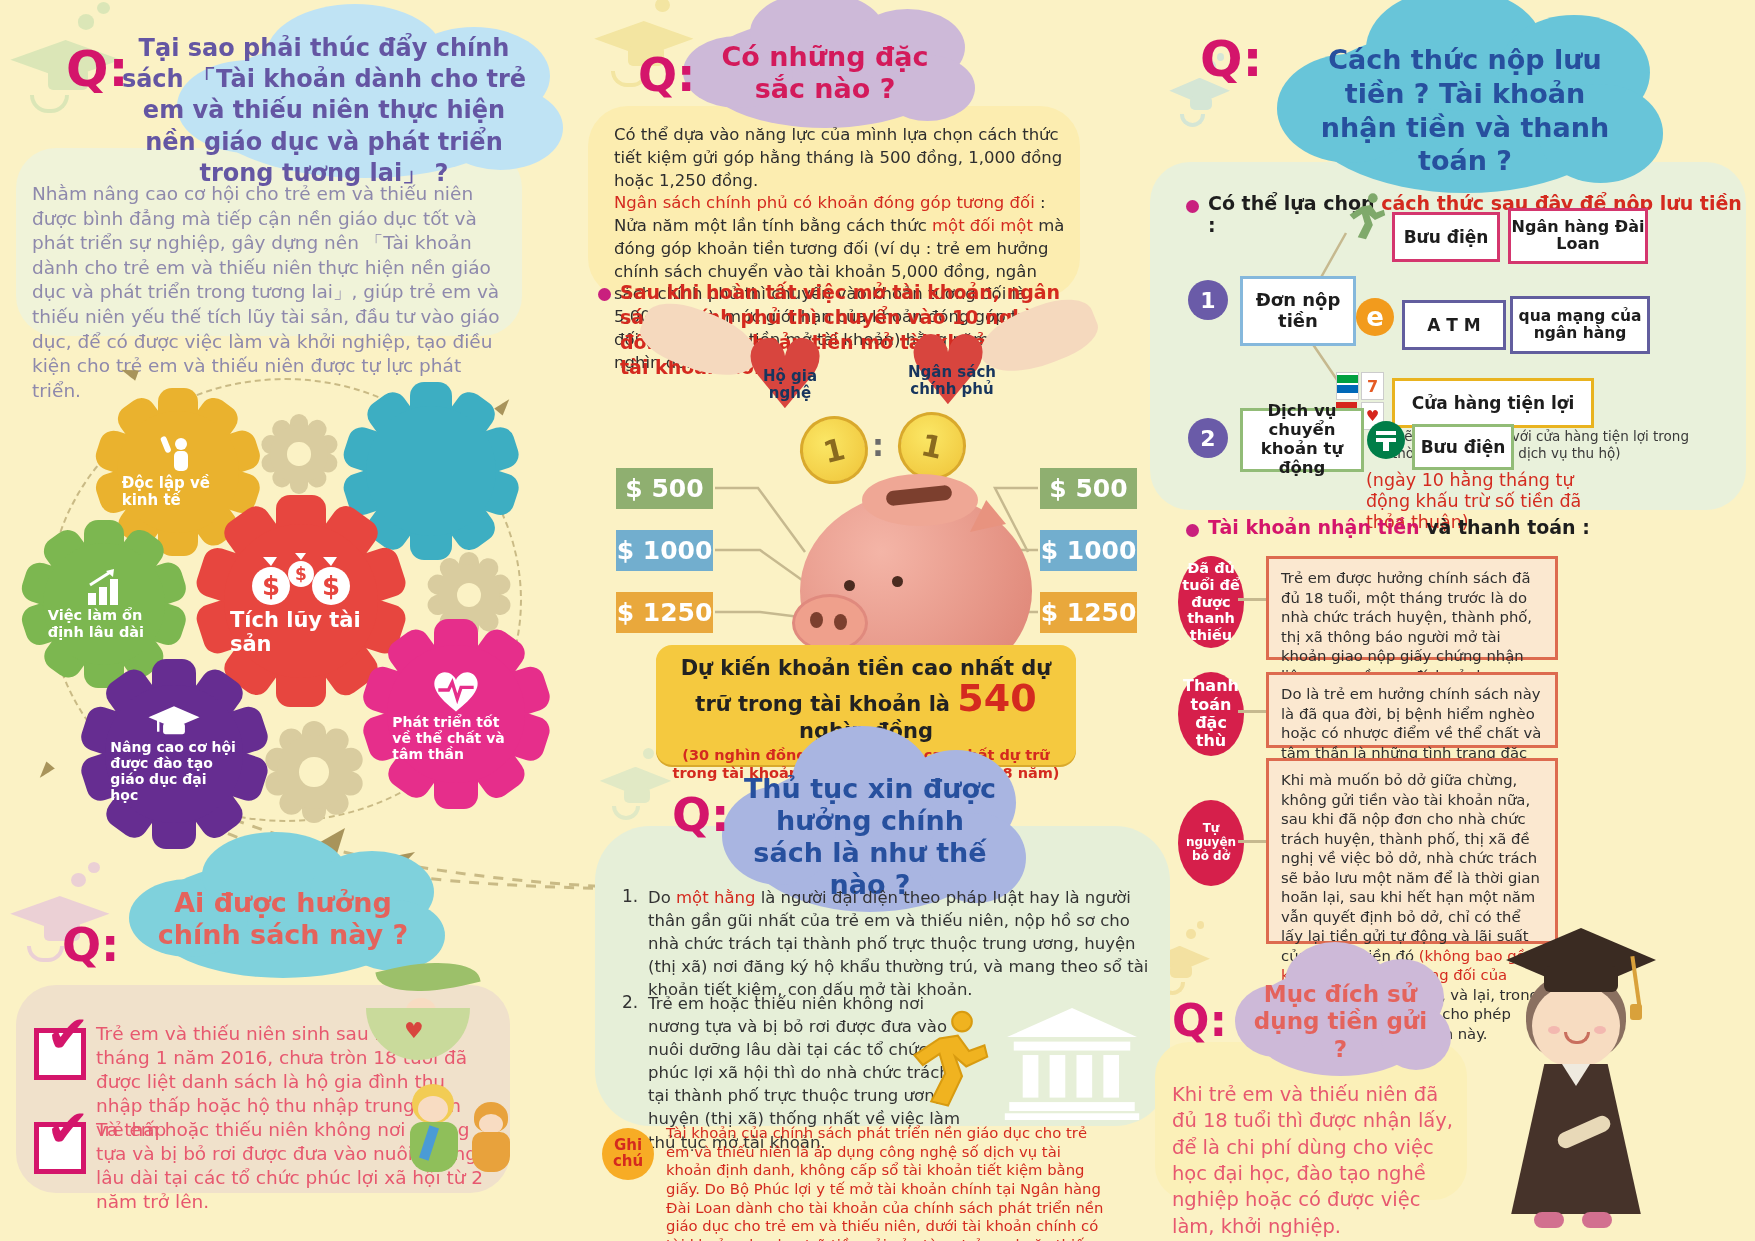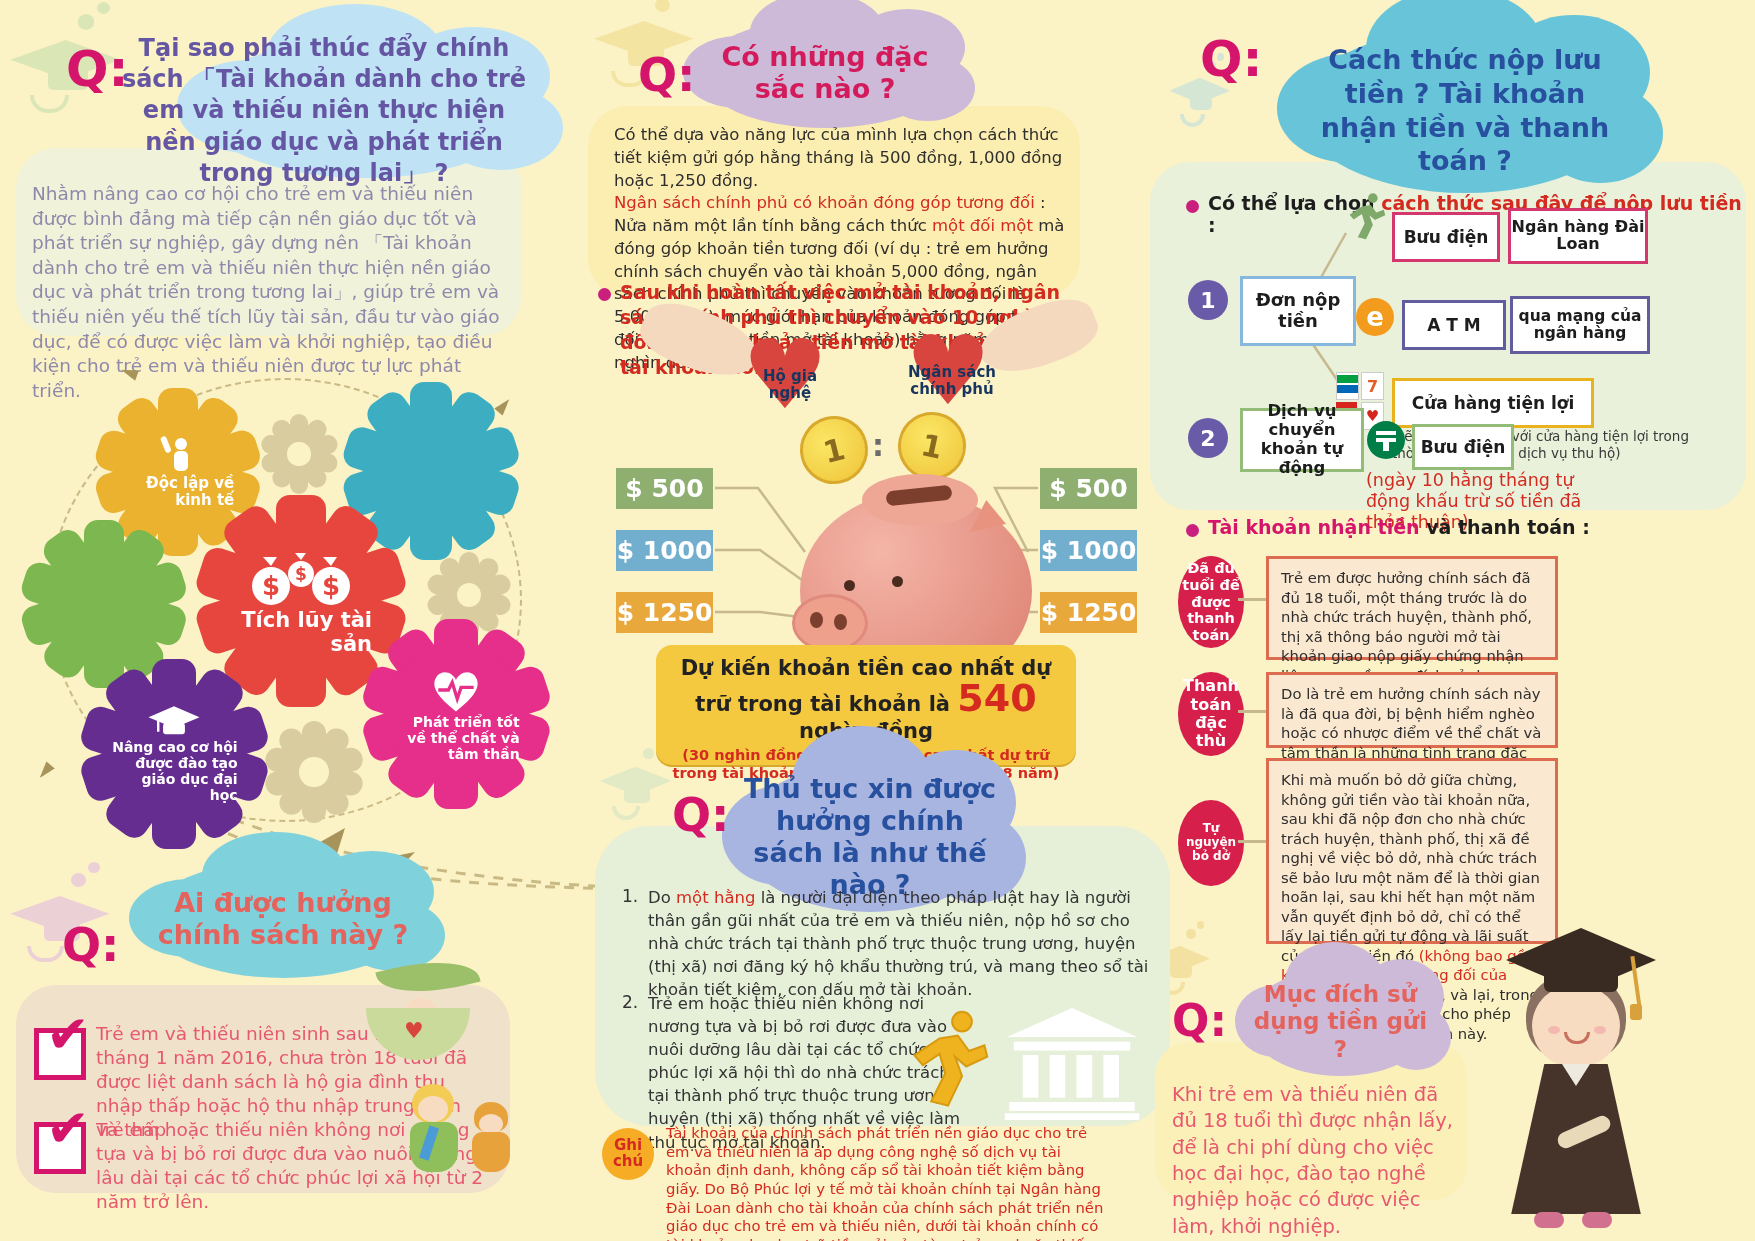--- a/index.html
+++ b/index.html
@@ -13,21 +13,21 @@
   .cloud .b2{left:20%;top:-24%;width:54%;height:74%}
   .cloud .b3{left:60%;top:-8%;width:46%;height:70%}
   .cloud .b4{left:72%;top:34%;width:38%;height:60%}
   .cloud .txt{position:absolute;inset:0;display:flex;align-items:center;justify-content:center;text-align:center;border-radius:0;background:none}
   .qmark{position:absolute;color:#D4156B;font-weight:800}
   
   .gear{position:absolute}
   .gear .t{position:absolute;left:37%;top:-5%;width:26%;height:110%;background:var(--c);border-radius:14px}
   .gear .core{position:absolute;inset:10%;background:var(--c);border-radius:50%}
   .gear .hole{position:absolute;inset:34%;background:#FBF2C5;border-radius:50%}
-  .gear .inner{position:absolute;inset:13%;display:flex;flex-direction:column;align-items:center;justify-content:center;text-align:right;color:#fff;font-weight:bold;line-height:1.15}
+  .gear .inner{position:absolute;inset:13%;display:flex;flex-direction:column;align-items:center;justify-content:center;text-align:left;color:#fff;font-weight:bold;line-height:1.15}
   
   .panel{position:absolute;border-radius:40px}
   
   .dcap{position:absolute;opacity:.85}
   .dcap i{position:absolute;background:var(--c)}
   .dcap .board{left:2%;top:14%;width:92%;height:46%;clip-path:polygon(50% 0,100% 50%,50% 100%,0 50%);border-radius:6px}
   .dcap .base{left:33%;top:46%;width:34%;height:26%;border-radius:5px}
   .dcap .d1{left:58%;top:-16%;width:14%;height:18%;border-radius:50%}
   .dcap .d2{left:74%;top:-30%;width:11%;height:14%;border-radius:50%}
   .dcap .smile{left:18%;top:78%;width:26%;height:16%;background:none;border:4px solid var(--c);border-top:none;border-radius:0 0 40px 40px}
@@ -173,20 +173,32 @@
       <i class="core"></i>
   </div>
 
   <div class="gear" style="--c:#7CB750;left:28px;top:528px;width:152px;height:152px">
     <i class="t"></i>
       <i class="t" style="transform:rotate(36deg)"></i>
       <i class="t" style="transform:rotate(72deg)"></i>
       <i class="t" style="transform:rotate(108deg)"></i>
       <i class="t" style="transform:rotate(144deg)"></i>
       <i class="core"></i>
+    <div class="inner" style="font-size:14.5px">
+      <svg width="44" height="40" viewBox="0 0 40 40">
+          <g fill="#fff">
+            <rect x="4" y="26" width="8" height="12"></rect>
+            <rect x="15" y="20" width="8" height="18"></rect>
+            <rect x="26" y="12" width="8" height="26"></rect>
+          </g>
+          <path d="M6 18 L28 4" stroke="#fff" stroke-width="3" fill="none"></path>
+          <polygon points="30,2 22,4 29,10" fill="#fff"></polygon>
+        </svg>
+      <span>Việc làm ổn định lâu dài</span>
+    </div>
   </div>
 
   <div class="gear" style="--c:#E7463F;left:205px;top:505px;width:192px;height:192px">
     <i class="t"></i>
       <i class="t" style="transform:rotate(36deg)"></i>
       <i class="t" style="transform:rotate(72deg)"></i>
       <i class="t" style="transform:rotate(108deg)"></i>
       <i class="t" style="transform:rotate(144deg)"></i>
       <i class="core"></i>
     <div class="inner" style="font-size:21px">
@@ -453,21 +465,21 @@
       <rect x="17" y="18" width="6" height="13" fill="#fff"></rect>
   </svg>
   <div class="bxd" style="left:1412px;top:424px;width:96px;height:40px;border:3px solid #92BC77;font-size:17px">Bưu điện</div>
   <div class="abs" style="left:1366px;top:470px;width:230px;color:#D42A1F;font-size:17.5px;line-height:1.2">(ngày 10 hằng tháng tự động khấu trừ số tiền đã thỏa thuận)</div>
 
   <span class="dot abs" style="left:1186px;top:524px"></span>
   <div class="abs" style="left:1208px;top:516px;font-size:19px;font-weight:bold">
     <span style="color:#D4156B">Tài khoản nhận tiền</span><span style="color:#1d1d1d"> và thanh toán :</span>
   </div>
 
-  <div class="ell" style="left:1178px;top:556px;width:62px;height:88px;font-size:14.5px;line-height:1.15;padding:2px">Đã đủ tuổi để được thanh toán</div>
+  <div class="ell" style="left:1178px;top:556px;width:62px;height:88px;font-size:14.5px;line-height:1.15;padding:2px">Đã đủ tuổi để được thanh thiếu</div>
   <div class="conn" style="left:1238px;top:598px;width:28px"></div>
   <div class="ibox" style="left:1266px;top:556px;width:292px;height:104px;font-size:14.8px;line-height:1.32">Trẻ em được hưởng chính sách đã đủ 18 tuổi, một tháng trước là do nhà chức trách huyện, thành phố, thị xã thông báo người mở tài khoản giao nộp giấy chứng nhận liên quan về mục đích sử dụng khoản tiền có trong tài khoản để được thanh toán.</div>
 
   <div class="ell" style="left:1178px;top:672px;width:62px;height:80px;font-size:16px;line-height:1.15;padding:2px">Thanh toán đặc thù</div>
   <div class="conn" style="left:1238px;top:710px;width:28px"></div>
   <div class="ibox" style="left:1266px;top:672px;width:292px;height:76px;font-size:14.8px;line-height:1.32">Do là trẻ em hưởng chính sách này là đã qua đời, bị bệnh hiểm nghèo hoặc có nhược điểm về thể chất và tâm thần là những tình trạng đặc thù mà phải dựa vào để thanh lý.</div>
 
   <div class="ell" style="left:1178px;top:800px;width:62px;height:82px;font-size:12px;line-height:1.15;padding:2px">Tự nguyện bỏ dở</div>
   <div class="conn" style="left:1238px;top:840px;width:28px"></div>
   <div class="ibox" style="left:1266px;top:758px;width:292px;height:186px;font-size:14.8px;line-height:1.32">

